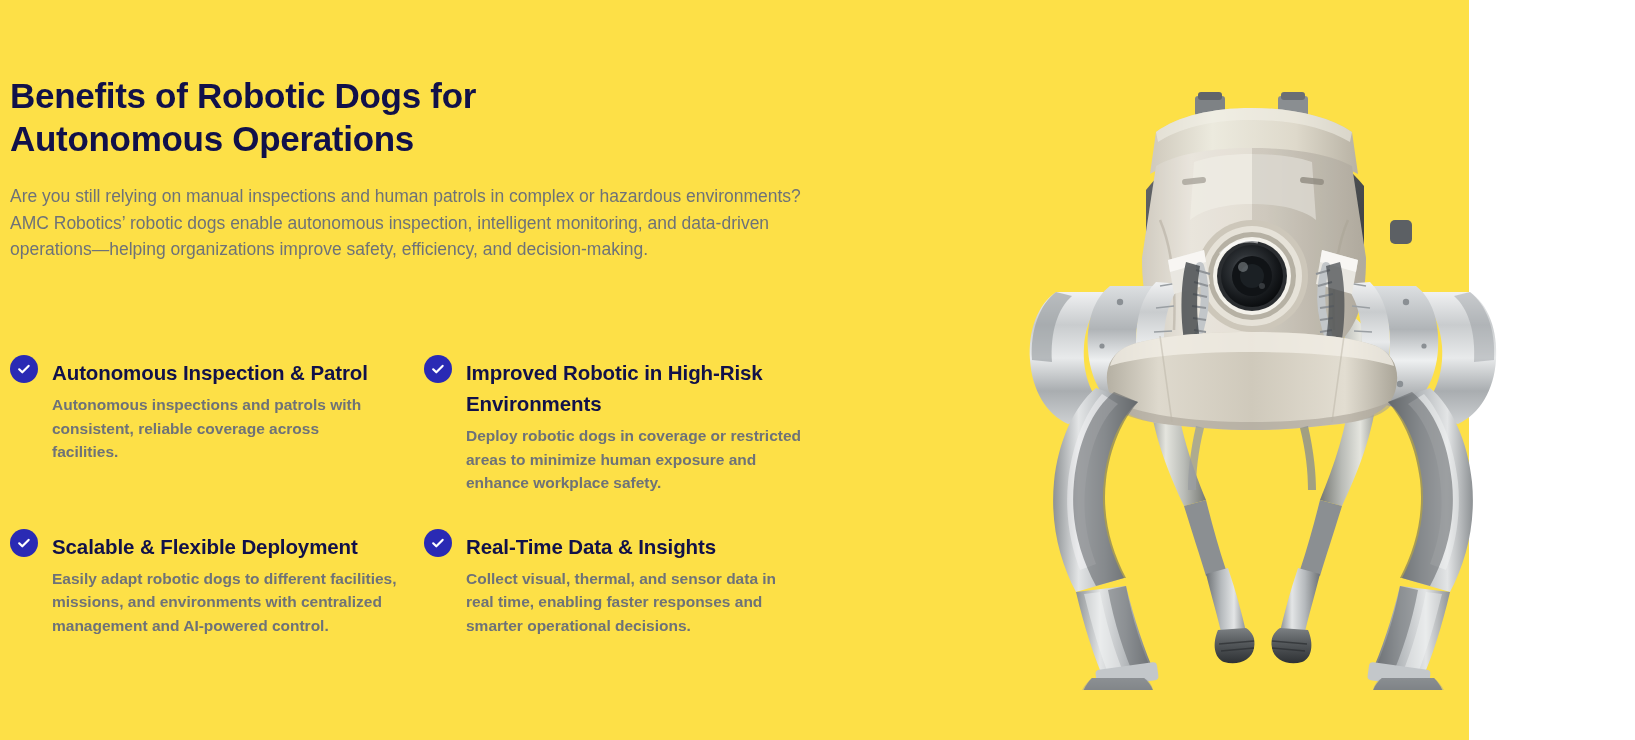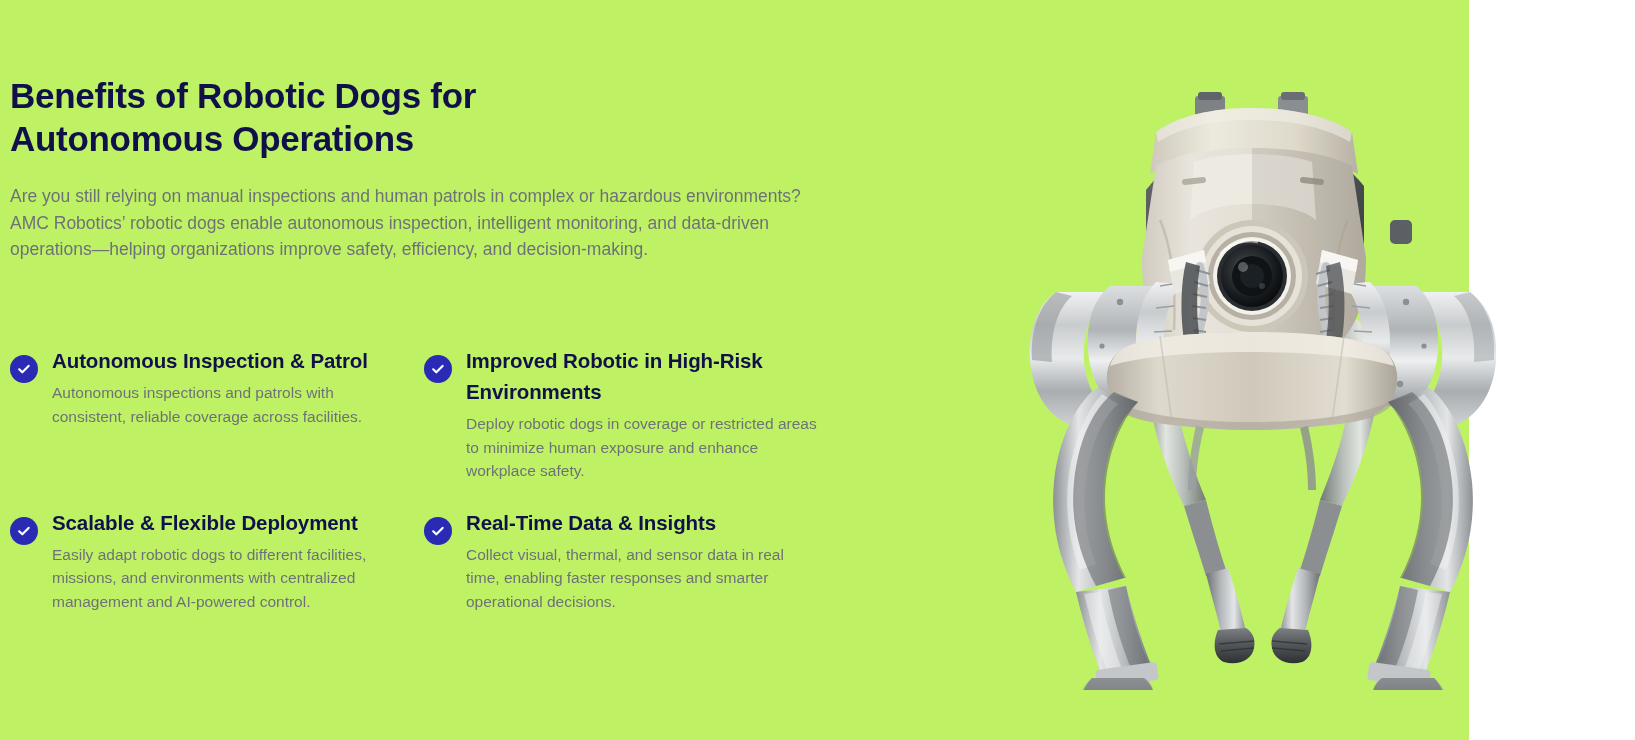--- a/index.html
+++ b/index.html
@@ -9,21 +9,21 @@
     height: 740px;
     background: #ffffff;
     font-family: "Liberation Sans", sans-serif;
     overflow: hidden;
   }
 
   .page {
     position: relative;
     width: 1469px;
     height: 740px;
-    background: #bef264;
+    background: #fde047;
   }
 
   
   .content {
     position: absolute;
     left: 10px;
     top: 0;
     width: 880px;
     height: 740px;
   }
@@ -78,36 +78,36 @@
     border-radius: 50%;
     background: #2a2ab4;
     display: flex;
     align-items: center;
     justify-content: center;
     margin-top: 10px;
     flex: none;
   }
   .check-badge svg { display: block; }
 
-  .benefit-body { min-width: 0; }
+  .benefit-body { min-width: 0; margin-top: 12px; }
 
   .benefit-title {
     font-size: 20.5px;
     line-height: 31px;
     font-weight: 700;
     color: #11114a;
     letter-spacing: -0.1px;
     margin-bottom: 5px;
   }
 
   .benefit-desc {
     font-size: 15.5px;
     line-height: 23.5px;
     color: #6e7278;
-    font-weight: 400;
+    font-weight: 700;
     max-width: 330px;
   }
 
   .benefit.col-right .benefit-desc { max-width: 352px; }
   .benefit.col-right .benefit-title { max-width: 360px; }
 
   
   .robot-figure {
     position: absolute;
     left: 960px;

